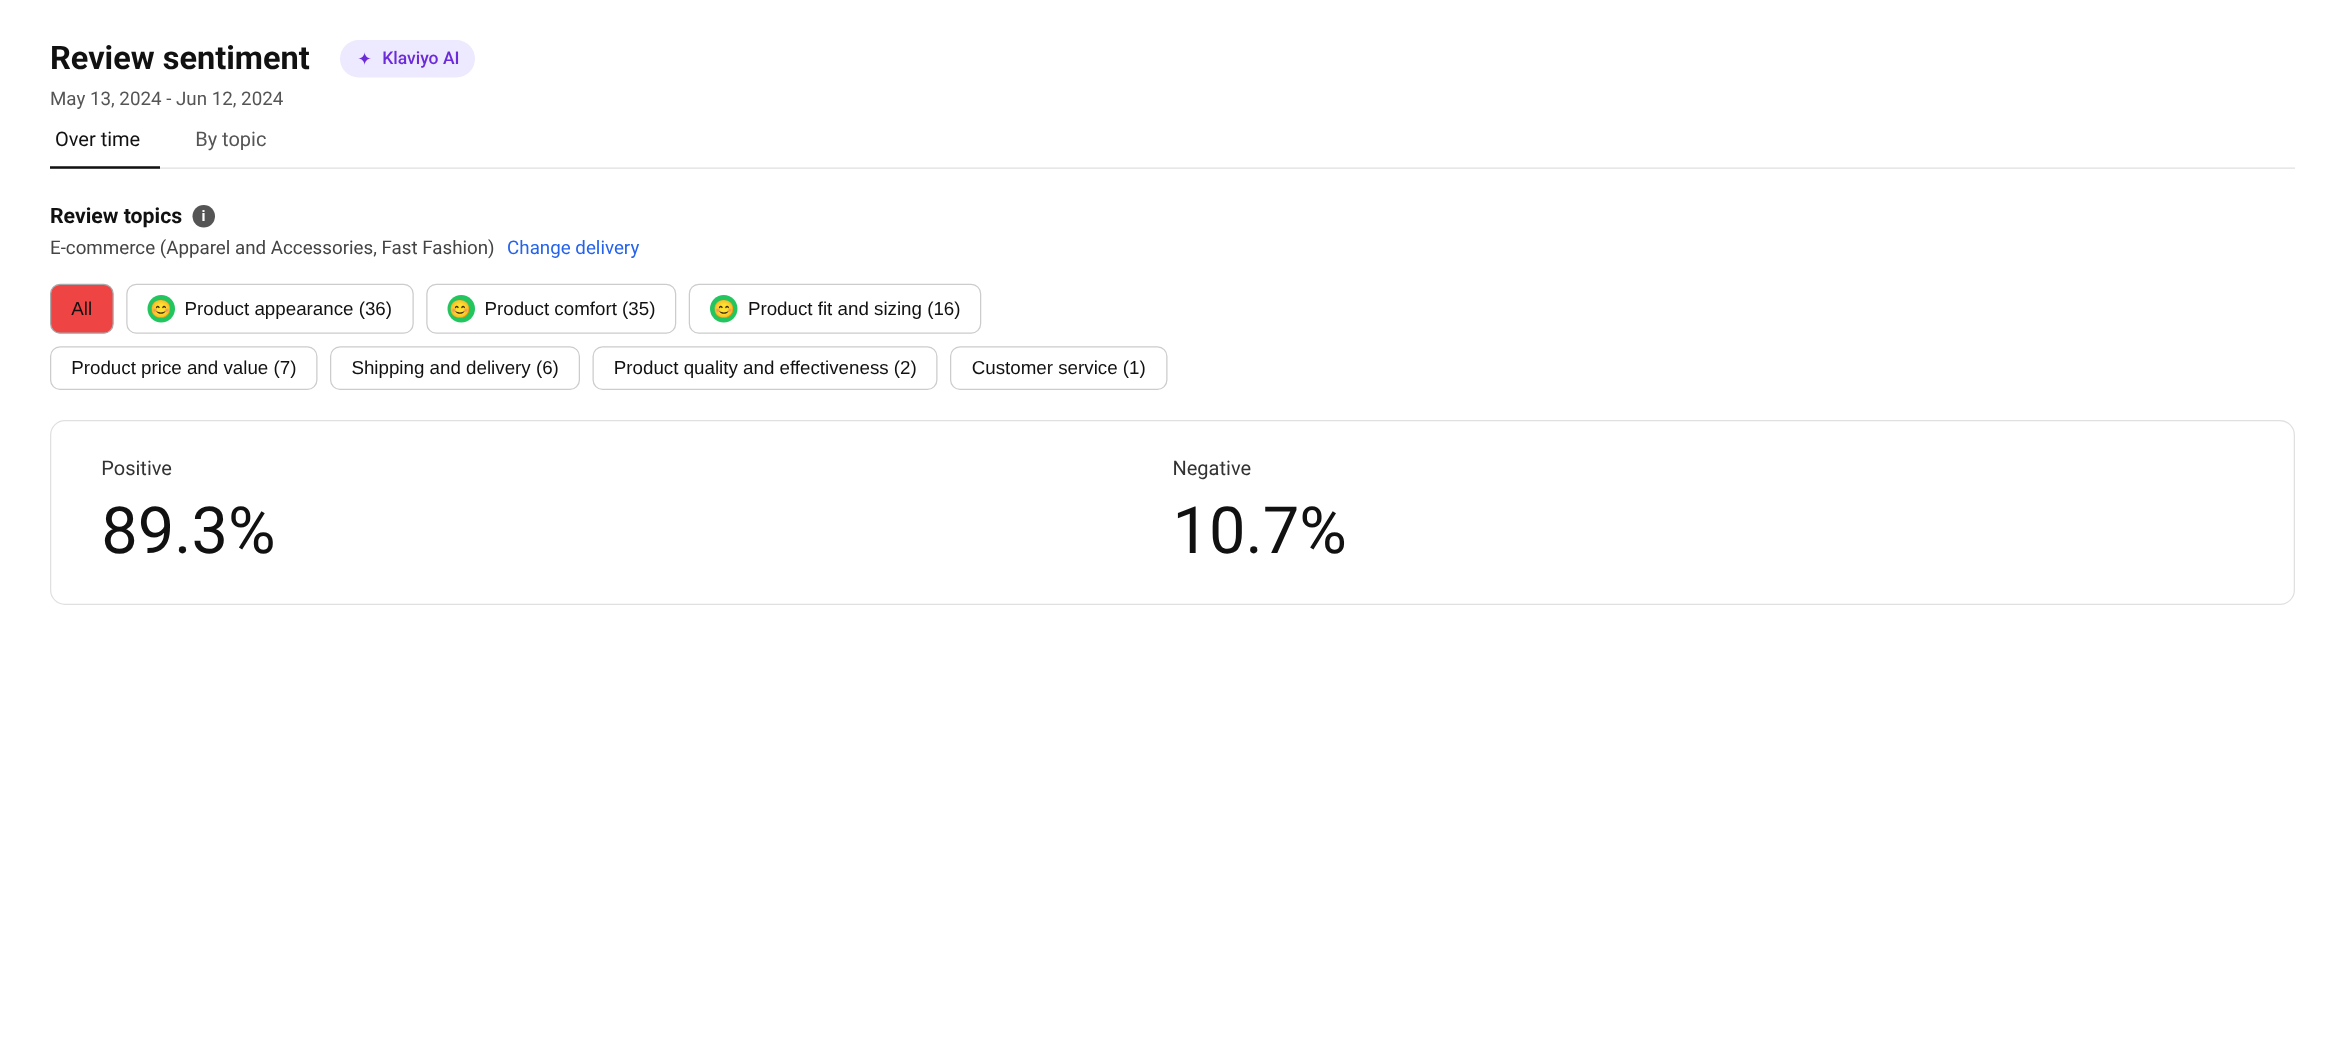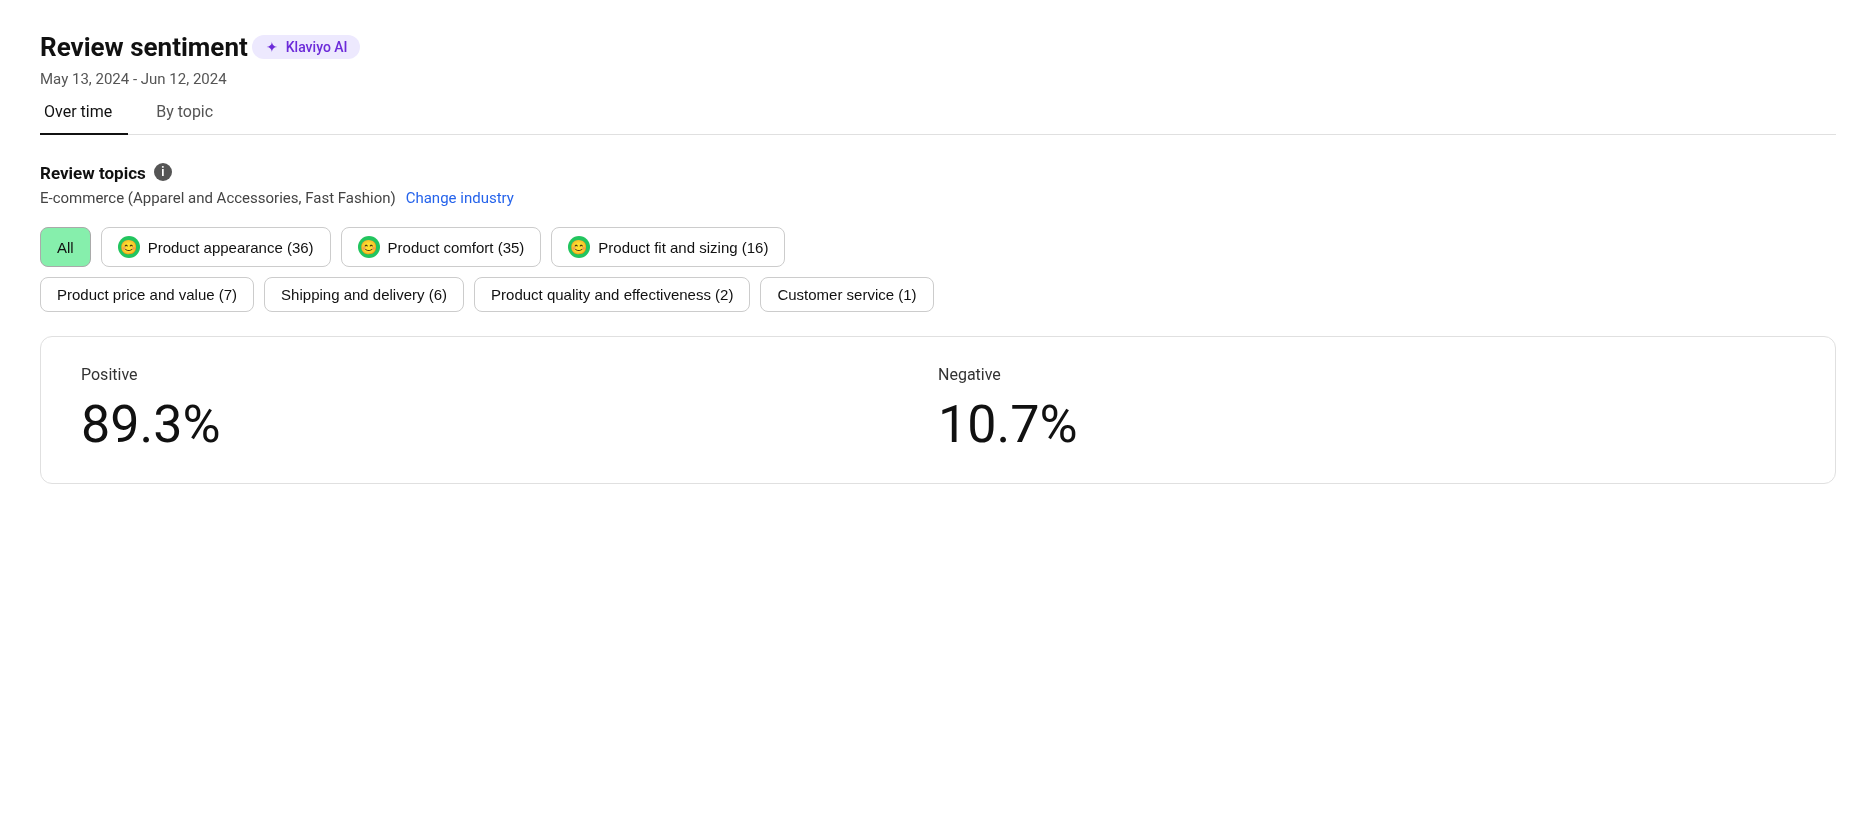--- a/index.html
+++ b/index.html
@@ -7,22 +7,21 @@
       font-family: -apple-system, BlinkMacSystemFont, "Segoe UI", Roboto, Helvetica, Arial, sans-serif;
       background: #fff;
       color: #1a1a1a;
       padding: 32px 40px;
       width: 1876px;
       min-height: 834px;
     }
 
     .header-row {
       display: flex;
-      align-items: center;
-      gap: 4px;
+      gap: 24px;
       margin-bottom: 8px;
     }
 
     .page-title {
       font-size: 26px;
       font-weight: 700;
       color: #111;
     }
 
     .klaviyo-badge {
@@ -70,20 +69,21 @@
     }
 
     .tab.active {
       color: #111;
       font-weight: 400;
       border-bottom: 2.5px solid #111;
     }
 
     .section-heading-row {
       display: flex;
+      align-items: center;
       gap: 8px;
       margin-bottom: 6px;
     }
 
     .section-title {
       font-size: 17px;
       font-weight: 700;
       color: #111;
     }
 
@@ -133,21 +133,21 @@
       padding: 8px 16px;
       font-size: 15px;
       font-weight: 500;
       background: #fff;
       cursor: pointer;
       color: #111;
       white-space: nowrap;
     }
 
     .topic-btn.active {
-      background: #86efac;
+      background: #ef4444;
       border-color: #aaa;
     }
 
     .smiley {
       width: 22px;
       height: 22px;
       border-radius: 50%;
       background: #22c55e;
       display: inline-flex;
       align-items: center;
@@ -200,21 +200,21 @@
   <div class="tab">By topic</div>
 </div>
 
 <div class="section-heading-row">
   <span class="section-title">Review topics</span>
   <span class="info-icon">i</span>
 </div>
 
 <div class="industry-row">
   <span>E-commerce (Apparel and Accessories, Fast Fashion)</span>
-  <a class="change-industry-link">Change industry</a>
+  <a class="change-industry-link">Change delivery</a>
 </div>
 
 <div class="topics-row">
   <button class="topic-btn active">All</button>
   <button class="topic-btn">
     <span class="smiley">😊</span>
     <span>Product appearance (36)</span>
   </button>
   <button class="topic-btn">
     <span class="smiley">😊</span>

